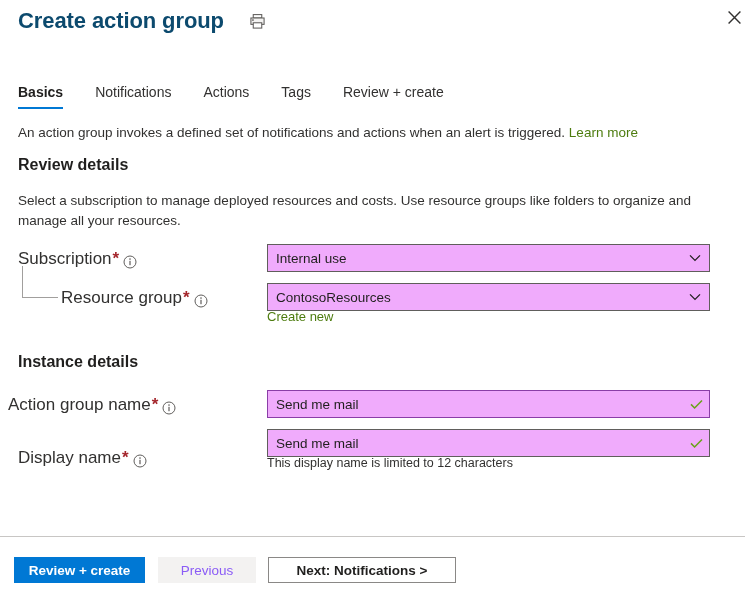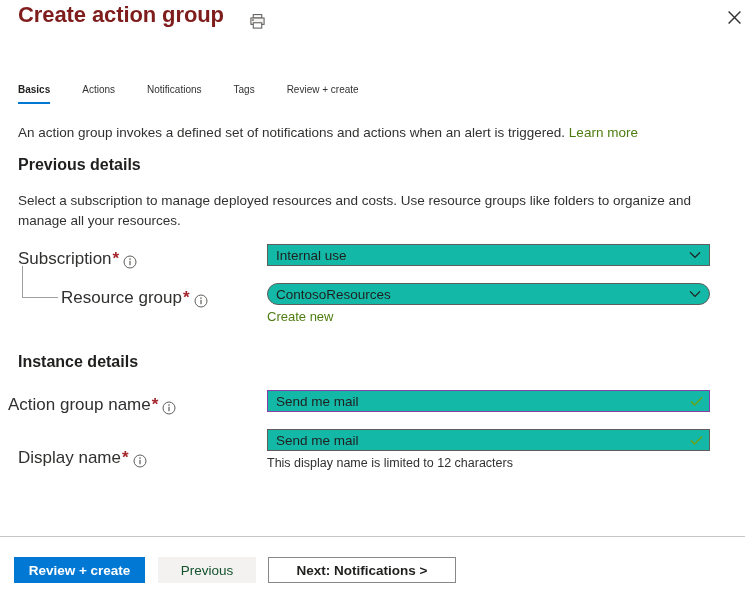--- a/index.html
+++ b/index.html
@@ -9,22 +9,22 @@
     background: #ffffff;
     font-family: "Liberation Sans", sans-serif;
     color: #201f1e;
     overflow: hidden;
   }
   .blade { position: relative; width: 745px; height: 594px; background:#fff; }
 
   
   .header { position:absolute; left:0; top:0; width:745px; height:46px; }
   .title {
-    position:absolute; left:18px; top:2px;
-    font-size:22px; font-weight:600; color:#7f1d1d;
+    position:absolute; left:18px; top:8px;
+    font-size:22px; font-weight:600; color:#0c4a6e;
     letter-spacing:-0.1px; white-space:nowrap;
   }
   .print-btn {
     position:absolute; left:247px; top:11px;
     width:20px; height:20px; cursor:pointer;
     display:flex; align-items:center; justify-content:center;
   }
   .close-btn {
     position:absolute; left:723px; top:6px;
     width:22px; height:22px; cursor:pointer;
@@ -32,21 +32,21 @@
     color:#323130;
   }
 
   
   .tabs {
     position:absolute; left:18px; top:84px;
     display:flex; align-items:flex-start; gap:0;
   }
   .tab {
     position:relative;
-    font-size:10px; color:#323130;
+    font-size:14px; color:#323130;
     padding:0 16px 9px 0;
     cursor:pointer; white-space:nowrap;
   }
   .tab + .tab { padding-left:16px; }
   .tab.active { font-weight:700; color:#201f1e; }
   .tab.active::after {
     content:""; position:absolute; left:0; right:16px; bottom:0;
     height:2px; background:#0078d4;
   }
 
@@ -83,22 +83,22 @@
 
   .tree-connector {
     position:absolute; left:22px; top:266px;
     width:36px; height:32px;
     border-left:1px solid #a19f9d;
     border-bottom:1px solid #a19f9d;
   }
 
   .control {
     position:absolute; left:267px;
-    width:443px; height:22px;
-    background:#14b8a6;
+    width:443px; height:28px;
+    background:#f0abfc;
     border:1px solid #605e5c;
     display:flex; align-items:center;
     font-size:13.5px; color:#201f1e;
   }
   .control .value {
     flex:1; padding:0 8px; white-space:nowrap; overflow:hidden;
   }
   .control.dropdown { cursor:pointer; }
   .control.valid-accent { border:1px solid #8a3ea7; }
   .chev {
@@ -130,21 +130,21 @@
     font-size:13.5px; font-family:"Liberation Sans", sans-serif;
     display:flex; align-items:center; justify-content:center;
     cursor:pointer; white-space:nowrap; border:1px solid transparent;
   }
   .btn-primary {
     left:14px; width:131px;
     background:#0078d4; color:#ffffff; font-weight:700;
   }
   .btn-disabled {
     left:158px; width:98px;
-    background:#f3f2f1; color:#14532d; border-color:#f3f2f1;
+    background:#f3f2f1; color:#8b5cf6; border-color:#f3f2f1;
     cursor:default;
   }
   .btn-secondary {
     left:268px; width:188px;
     background:#ffffff; color:#201f1e; border-color:#8a8886; font-weight:600;
   }
 </style>
 </head>
 <body>
 
@@ -167,39 +167,39 @@
         <path d="M1 1 L11 11 M11 1 L1 11" stroke="#323130" stroke-width="1.3" stroke-linecap="square"></path>
       </svg>
     </div>
   </div>
 
   <div class="tabs">
     <div class="tab active">
       <span>Basics</span>
     </div>
     <div class="tab">
+      <span>Notifications</span>
+    </div>
+    <div class="tab">
       <span>Actions</span>
-    </div>
-    <div class="tab">
-      <span>Notifications</span>
     </div>
     <div class="tab">
       <span>Tags</span>
     </div>
     <div class="tab">
       <span>Review + create</span>
     </div>
   </div>
 
   <div class="intro">
     <span>An action group invokes a defined set of notifications and actions when an alert is triggered.</span>
     <span class="link">Learn more</span>
   </div>
 
-  <div class="section-heading" id="projectDetailsHeading">Previous details</div>
+  <div class="section-heading" id="projectDetailsHeading">Review details</div>
 
   <div class="desc">Select a subscription to manage deployed resources and costs. Use resource groups like folders to organize and manage all your resources.</div>
 
   <div class="field-label" style="left:18px; top:249px;">
     <span>Subscription</span>
     <span class="req">*</span>
     <span class="info-icon">
       <svg width="14" height="14" viewBox="0 0 14 14">
         <circle cx="7" cy="7" r="6" stroke="#605e5c" stroke-width="1" fill="none"></circle>
         <circle cx="7" cy="4.1" r="0.8" fill="#605e5c"></circle>
@@ -224,21 +224,21 @@
     <span class="req">*</span>
     <span class="info-icon">
       <svg width="14" height="14" viewBox="0 0 14 14">
         <circle cx="7" cy="7" r="6" stroke="#605e5c" stroke-width="1" fill="none"></circle>
         <circle cx="7" cy="4.1" r="0.8" fill="#605e5c"></circle>
         <rect x="6.4" y="5.8" width="1.2" height="4.4" fill="#605e5c"></rect>
       </svg>
     </span>
   </div>
 
-  <div class="control dropdown" style="top:283px;border-radius:11px;">
+  <div class="control dropdown" style="top:283px;">
     <span class="value">ContosoResources</span>
     <span class="chev">
       <svg width="12" height="8" viewBox="0 0 12 8">
         <path d="M1 1.4 L6 6.4 L11 1.4" stroke="#201f1e" stroke-width="1.3" fill="none"></path>
       </svg>
     </span>
   </div>
 
   <div class="create-new link">Create new</div>
 

